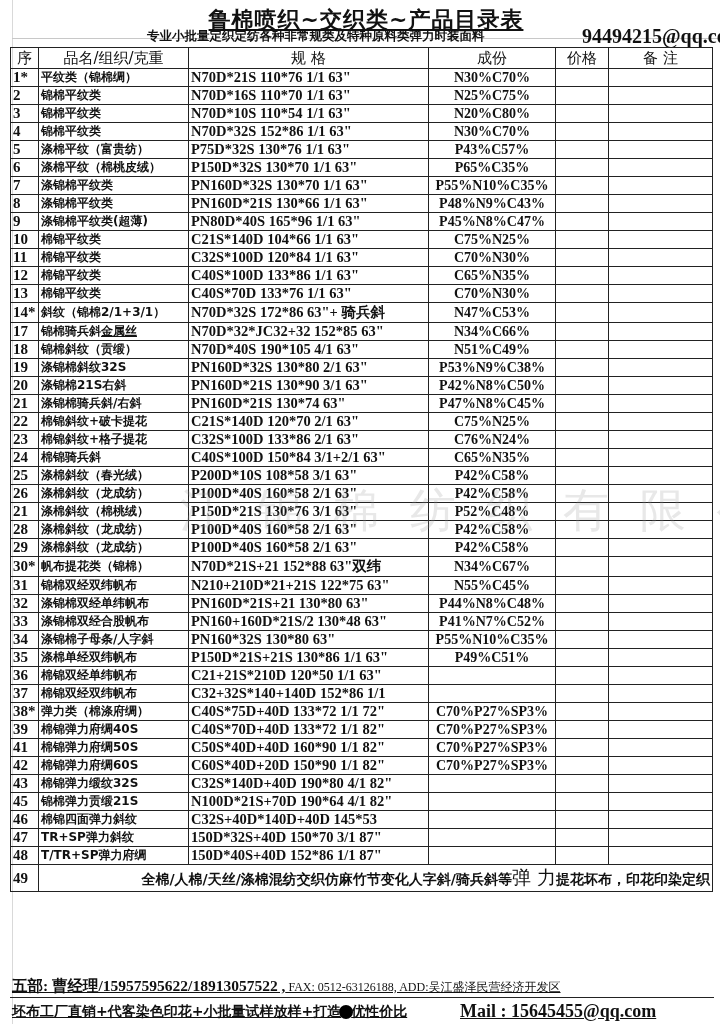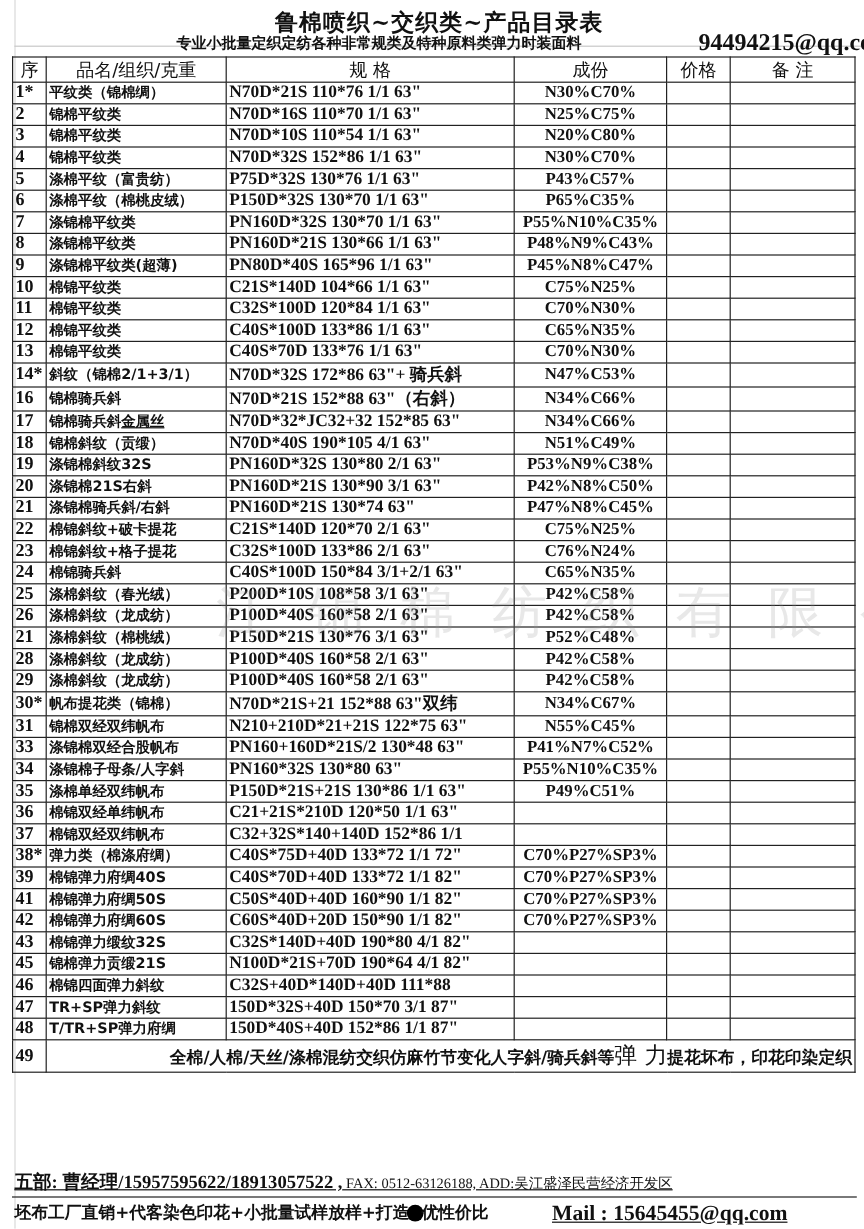--- a/index.html
+++ b/index.html
@@ -1,37 +1,37 @@
 <!DOCTYPE html>
 <html><head>
 <meta charset="utf-8">
 <style>
   html, body { margin:0; padding:0; background:#fff; }
   body { width:720px; height:1024px; overflow:hidden; position:relative; font-family:"DejaVu Serif", serif; color:#111; }
   .gridbg { position:absolute; left:0; top:0; width:12px; height:1024px; border-right:1px solid #d9d9d9; }
   .title { position:absolute; left:12px; top:0; width:708px; height:38px; border-bottom:1px solid #c8c8c8; text-align:center; }
-  .title span { font-family:"DejaVu Serif", serif; font-size:19px; font-weight:bold; line-height:38px; letter-spacing:1px; }
+  .title span { font-family:"DejaVu Serif", serif; font-size:22px; font-weight:bold; text-decoration:underline; line-height:38px; letter-spacing:1px; }
   .subtitle { position:absolute; left:12px; top:25px; width:708px; height:22px; }
   .subtitle .sub-text { position:absolute; left:135px; top:3px; font-size:12.5px; font-weight:bold; font-family:"DejaVu Sans", sans-serif; }
   .subtitle .sub-mail { position:absolute; left:570px; top:0px; font-size:20px; font-weight:bold; font-family:Liberation Serif, serif; }
   table.cat { position:absolute; left:10px; top:47px; border-collapse:collapse; table-layout:fixed; width:702px; }
   table.cat td, table.cat th { border:1.5px solid #222; padding:0 2px; height:17px; white-space:nowrap; overflow:hidden; }
   table.cat th { font-family:"DejaVu Sans", sans-serif; font-size:15px; font-weight:normal; height:20px; text-align:center; }
   td.seq { font-family:"Liberation Serif", serif; font-size:15px; font-weight:bold; }
   td.name { font-family:"DejaVu Sans", sans-serif; font-size:12px; font-weight:bold; }
   td.spec { font-family:"Liberation Serif", serif; font-size:14.5px; font-weight:bold; }
   td.comp { font-family:Liberation Serif, serif; font-size:14px; text-align:center; font-weight:bold; }
   td.price, td.note { }
   .wide-row td { height:20px; }
   .wide49 { font-family:"DejaVu Sans", sans-serif; font-size:14px; font-weight:bold; padding-left:12px !important;text-align:right; }
   .wide49 .big { font-size:19px; font-weight:normal; }
   .contact { position:absolute; left:10px; top:975px; width:702px; height:22px; border-bottom:1.5px solid #222; font-family:"Liberation Serif", serif; font-size:15.5px; font-weight:bold; text-decoration:underline; line-height:22px; padding-left:2px; white-space:nowrap; overflow:hidden; }
   .contact .small { font-size:12px; font-weight:normal;text-align:right; }
   .footer { position:absolute; left:10px; top:998px; width:702px; height:26px; font-family:"DejaVu Sans", sans-serif; font-size:14px; font-weight:bold; line-height:26px; padding-left:2px; white-space:nowrap; overflow:hidden; }
-  .footer .ft-text { }
+  .footer .ft-text { text-decoration:underline; }
   .footer .blot { display:inline-block; width:14px; height:14px; border-radius:50%; background:#000; vertical-align:middle; margin:0 -2px; }
   .footer .mail { position:absolute; left:450px; top:0; font-family:"Liberation Serif", serif; font-size:18px; font-weight:bold; text-decoration:underline; }
   .watermark { position:absolute; left:180px; top:480px; font-family:"DejaVu Sans", sans-serif; font-size:46px; color:rgba(150,150,150,0.22); letter-spacing:8px; pointer-events:none; white-space:nowrap; }
   .u { text-decoration:underline; }
 </style>
 </head>
 <body>
 
 <div class="gridbg"></div>
 
@@ -170,28 +170,20 @@
       </tr>
       <tr>
         <td class="seq">14*</td>
         <td class="name">斜纹（锦棉2/1+3/1）</td>
         <td class="spec">N70D*32S 172*86  63"+ 骑兵斜</td>
         <td class="comp">N47%C53%</td>
         <td class="price"></td>
         <td class="note"></td>
       </tr>
       <tr>
-        <td class="seq">16</td>
-        <td class="name">锦棉骑兵斜</td>
-        <td class="spec">N70D*21S 152*88  63"（右斜）</td>
-        <td class="comp">N34%C66%</td>
-        <td class="price"></td>
-        <td class="note"></td>
-      </tr>
-      <tr>
         <td class="seq">17</td>
         <td class="name">锦棉骑兵斜<span class="u">金属丝</span></td>
         <td class="spec">N70D*32*JC32+32 152*85  63"</td>
         <td class="comp">N34%C66%</td>
         <td class="price"></td>
         <td class="note"></td>
       </tr>
       <tr>
         <td class="seq">18</td>
         <td class="name">锦棉斜纹（贡缎）</td>
@@ -298,20 +290,28 @@
       </tr>
       <tr>
         <td class="seq">31</td>
         <td class="name">锦棉双经双纬帆布</td>
         <td class="spec">N210+210D*21+21S 122*75 63"</td>
         <td class="comp">N55%C45%</td>
         <td class="price"></td>
         <td class="note"></td>
       </tr>
       <tr>
+        <td class="seq">32</td>
+        <td class="name">涤锦棉双经单纬帆布</td>
+        <td class="spec">PN160D*21S+21 130*80  63"</td>
+        <td class="comp">P44%N8%C48%</td>
+        <td class="price"></td>
+        <td class="note"></td>
+      </tr>
+      <tr>
         <td class="seq">33</td>
         <td class="name">涤锦棉双经合股帆布</td>
         <td class="spec">PN160+160D*21S/2 130*48  63"</td>
         <td class="comp">P41%N7%C52%</td>
         <td class="price"></td>
         <td class="note"></td>
       </tr>
       <tr>
         <td class="seq">34</td>
         <td class="name">涤锦棉子母条/人字斜</td>
@@ -388,21 +388,21 @@
         <td class="seq">45</td>
         <td class="name">锦棉弹力贡缎21S</td>
         <td class="spec">N100D*21S+70D 190*64 4/1 82"</td>
         <td class="comp"></td>
         <td class="price"></td>
         <td class="note"></td>
       </tr>
       <tr>
         <td class="seq">46</td>
         <td class="name">棉锦四面弹力斜纹</td>
-        <td class="spec">C32S+40D*140D+40D 111*88</td>
+        <td class="spec">C32S+40D*140D+40D 145*53</td>
         <td class="comp"></td>
         <td class="price"></td>
         <td class="note"></td>
       </tr>
       <tr>
         <td class="seq">47</td>
         <td class="name">TR+SP弹力斜纹</td>
         <td class="spec">150D*32S+40D 150*70 3/1 87"</td>
         <td class="comp"></td>
         <td class="price"></td>

